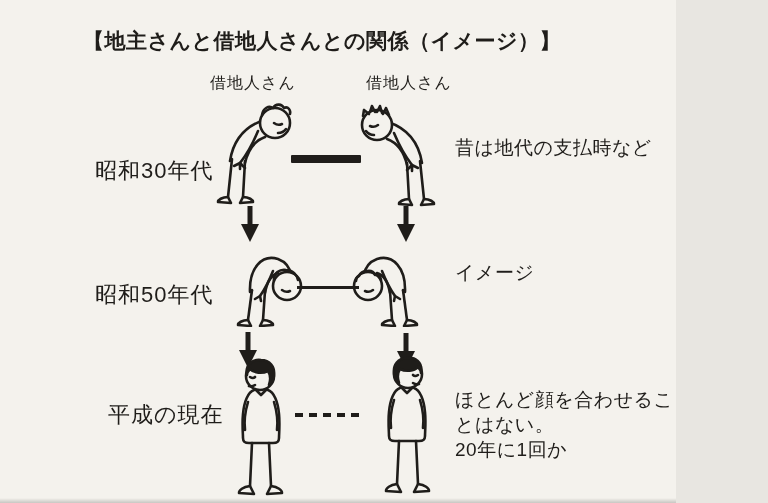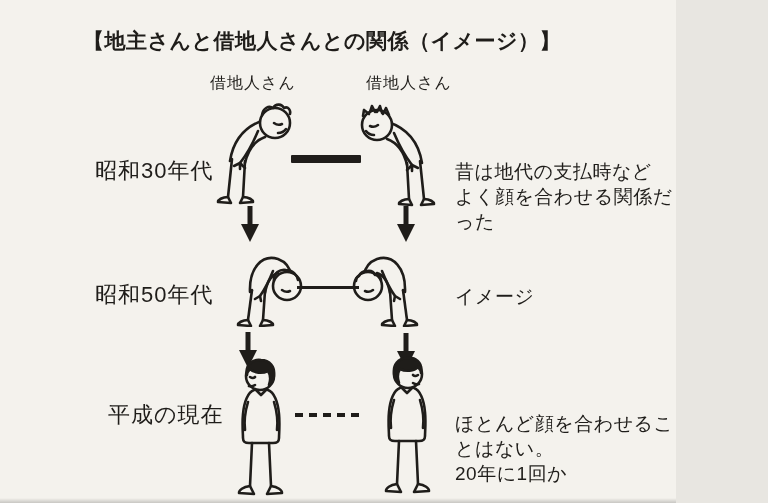--- a/index.html
+++ b/index.html
@@ -14,21 +14,21 @@
   .title{
     left:83px;top:27px;font-size:21px;font-weight:700;letter-spacing:0.5px;margin:0;
   }
   .col-label{top:73px;font-size:16px;letter-spacing:1px;}
   .col-landlord{left:210px;}
   .col-tenant{left:366px;}
   .era{font-size:22px;letter-spacing:1px;margin-top:8px;}
   .era-1{left:95px;top:148px;}
   .era-2{left:95px;top:272px;}
   .era-3{left:108px;top:392px;}
-  .note{font-size:19px;line-height:25px;letter-spacing:0.5px;margin-top:24px;}
+  .note{font-size:19px;line-height:25px;letter-spacing:0.5px;}
   .note-1{left:455px;top:135px;}
   .note-2{left:455px;top:260px;}
   .note-3{left:455px;top:387px;}
   .fig{line-height:0;}
   .mirror svg{transform:scaleX(-1);}
   .link-thick{left:291px;top:155px;width:70px;height:8px;background:#1f1d1a;border-radius:1px;}
   .link-thin{left:297px;top:286px;width:62px;height:3px;background:#1f1d1a;}
   .link-dashed{left:295px;top:413px;width:68px;height:4px;
     background:repeating-linear-gradient(90deg,#1f1d1a 0 8px,transparent 8px 14px);}
   .arrow{line-height:0;}
@@ -80,21 +80,20 @@
         <path d="M66 26 q4 3 8 1"></path>
         <path d="M70 36 q5 0 8 -4"></path>
       </g>
     </svg>
   </div>
 
   <div class="abs link-thick"></div>
 
   <div class="abs note note-1">
     <div>昔は地代の支払時など</div>
-    <div>よく顔を合わせる関係だった</div>
   </div>
 
   <div class="abs arrow" style="left:239px;top:204px;">
     <svg width="22" height="40" viewBox="0 0 22 40">
         <path d="M11 2 V21" stroke="#1f1d1a" stroke-width="5" fill="none"></path>
         <path d="M2 20 H20 L11 38 Z" fill="#1f1d1a"></path>
       </svg>
   </div>
   <div class="abs arrow" style="left:395px;top:204px;">
     <svg width="22" height="40" viewBox="0 0 22 40">

